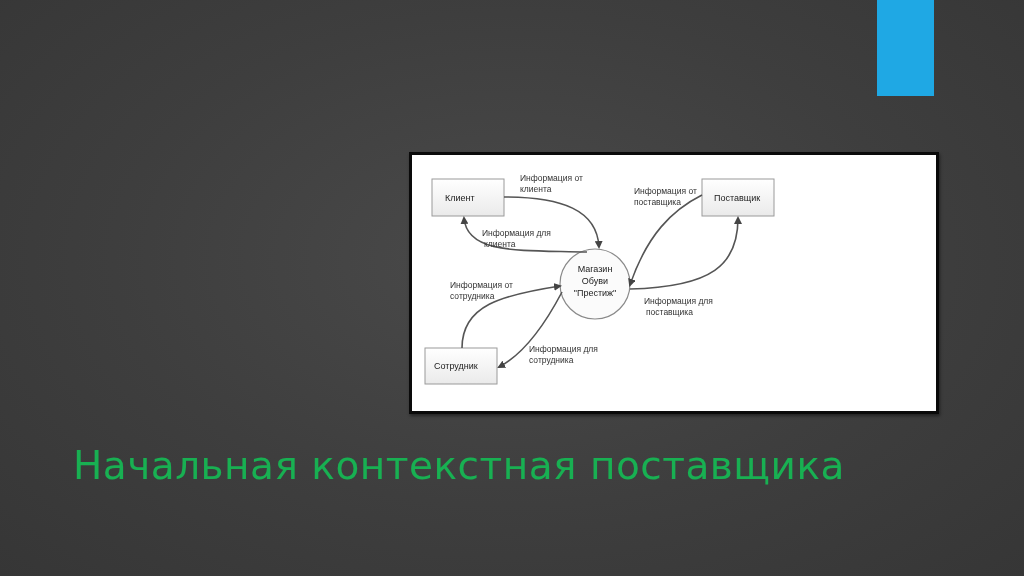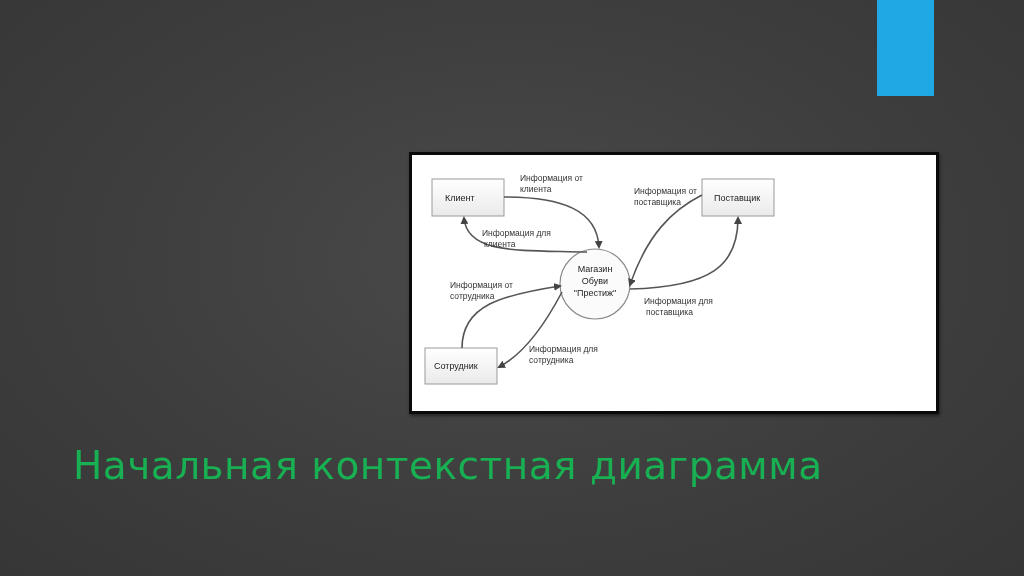--- a/index.html
+++ b/index.html
@@ -90,13 +90,13 @@
     <text class="lbl" x="234" y="160">поставщика</text>
 
     <text class="lbl" x="38" y="133">Информация от</text>
     <text class="lbl" x="38" y="144">сотрудника</text>
 
     <text class="lbl" x="117" y="197">Информация для</text>
     <text class="lbl" x="117" y="208">сотрудника</text>
   </svg>
 </div>
 
-<div class="title">Начальная контекстная диаграмма</div>
+<div class="title">Начальная контекстная поставщика</div>
 
 </body></html>

